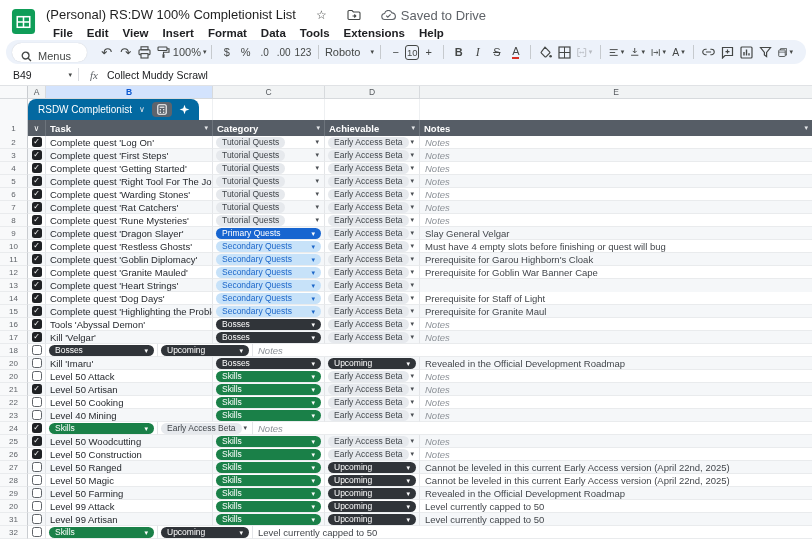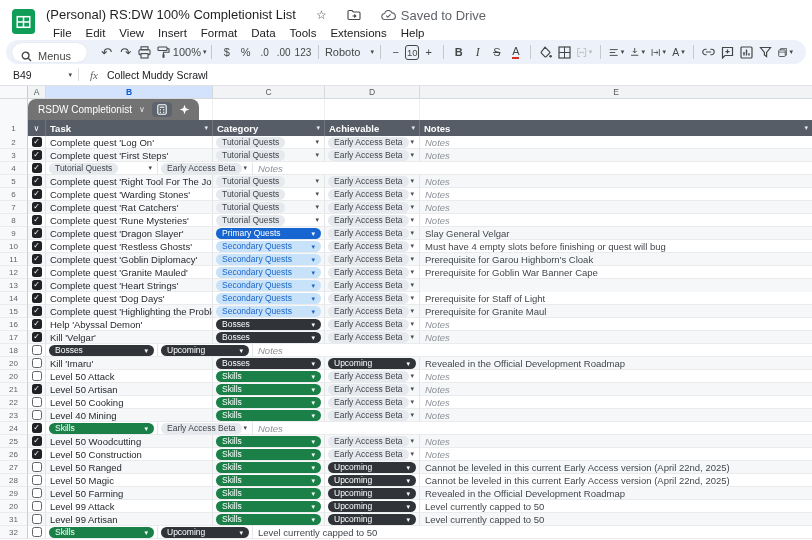--- a/index.html
+++ b/index.html
@@ -11,21 +11,21 @@
   }
   
   .titlebar { display:flex; align-items:flex-start; padding:7px 0 0 11px; height:38px; }
   .logo { width:25px; height:25px; margin-top:2px; }
   .title-block { margin-left:10px; }
   .title-row { display:flex; gap:20px; height:16px; }
   .doc-title { font-size:13px; color:#1f1f1f; white-space:nowrap; }
   .title-ico { color:#444746; display:flex; align-items:center; font-size:12px; line-height:1; }
   .saved { display:flex; align-items:center; gap:5px; font-size:13px; color:#5f6368; }
   .menu-row { display:flex; margin-top:3px; font-size:11.5px; color:#202124; }
-  .menu-item { padding:1px 7px; border-radius:6px; cursor:default; }
+  .menu-item { padding:1px 7px; border-radius:6px; cursor:default;font-weight:bold; }
   
   .toolbar {
     margin:2px 6px 0 6px; height:24px; background:#edf2fa; border-radius:12px;
     display:flex; align-items:center; padding:0 10px 0 6px; font-size:11px; color:#444746;
     white-space:nowrap;
   }
   .menus-pill { background:#fff; border-radius:10px; height:19px; display:flex; align-items:flex-end;
     gap:6px; padding:0 16px 0 9px; margin-right:10px; color:#444746; box-shadow:0 0 1px rgba(0,0,0,.2); }
   .tb-btn { height:20px; min-width:19px; display:flex; align-items:center; justify-content:center;
     border-radius:4px; padding:0 3px; gap:2px; color:#444746; }
@@ -56,21 +56,21 @@
   .cE { flex:1; min-width:0; }
   .gutter-w { width:28px; flex:none; }
   .letters-row { display:flex; height:13px; background:#f8f9fa; font-size:8.5px; color:#575b5f; }
   .corner-box { border-right:1px solid #c9ccd0; border-bottom:1px solid #d7dadd; background:#f8f9fa; }
   .letter-cell { display:flex; align-items:center; justify-content:center;
     border-right:1px solid #d7dadd; border-bottom:1px solid #d7dadd; background:#f1f3f4; }
   .letter-cell.hl { background:#d3e3fd; color:#0b57d0; font-weight:bold; }
   .band-row { display:flex; height:21px; background:#fff; position:relative; }
   .band-gutter { background:#f8f9fa; border-right:1px solid #c9ccd0; }
   .band-cell { border-right:1px solid #eef0f2; }
-  .table-chip { position:absolute; left:28px; top:0; height:21px; background:#737373;
+  .table-chip { position:absolute; left:28px; top:0; height:21px; background:#0369a1;
     border-radius:8px 8px 0 0; display:flex; align-items:center; gap:7px; padding:0 9px 0 10px;
     color:#fff; font-size:10px; white-space:nowrap;text-align:right; }
   .chip-chevron { font-size:8px; color:#e3e5e8; }
   .chip-tool { width:20px; height:15px; background:#5d646d; border-radius:4px;
     display:flex; align-items:center; justify-content:center; }
   .header-row { display:flex; height:16px; font-size:9.5px; font-weight:bold; color:#fff; }
   .header-gutter { background:#f8f9fa; border-right:1px solid #c9ccd0; display:flex; align-items:center;
     justify-content:center; color:#5f6368; font-size:8px; font-weight:normal; }
   .hcell { background:#565d66; border-right:1px solid #6d747c; display:flex; align-items:center;
     padding:0 4px; position:relative; overflow:hidden; white-space:nowrap; }
@@ -424,20 +424,21 @@
           </div>
           <div class="cell cE note-t">
             <span class="note-placeholder">Notes</span>
           </div>
         </div>
         <div class="row">
           <div class="gutter gutter-w">4</div>
           <div class="cell cA">
             <div class="cb on">✓</div>
           </div>
+          <div class="cell cB task-t">Complete quest 'Getting Started'</div>
           <div class="cell cC">
             <div class="chipwrap">
               <div class="pill fit" style="background: rgb(230, 233, 237); color: rgb(64, 69, 74);">
                 <span>Tutorial Quests</span>
               </div>
               <span class="arr-out">▾</span>
             </div>
           </div>
           <div class="cell cD">
             <div class="chipwrap">
@@ -720,21 +721,21 @@
               <span class="arr-out">▾</span>
             </div>
           </div>
           <div class="cell cE note-t">Prerequisite for Granite Maul</div>
         </div>
         <div class="row">
           <div class="gutter gutter-w">16</div>
           <div class="cell cA">
             <div class="cb on">✓</div>
           </div>
-          <div class="cell cB task-t">Help 'Abyssal Demon'</div>
+          <div class="cell cB task-t">Tools 'Abyssal Demon'</div>
           <div class="cell cC">
             <div class="chipwrap">
               <div class="pill full" style="background: rgb(48, 52, 57); color: rgb(255, 255, 255);">
                 <span>Bosses</span>
                 <span class="parr">▾</span>
               </div>
             </div>
           </div>
           <div class="cell cD">
             <div class="chipwrap">

